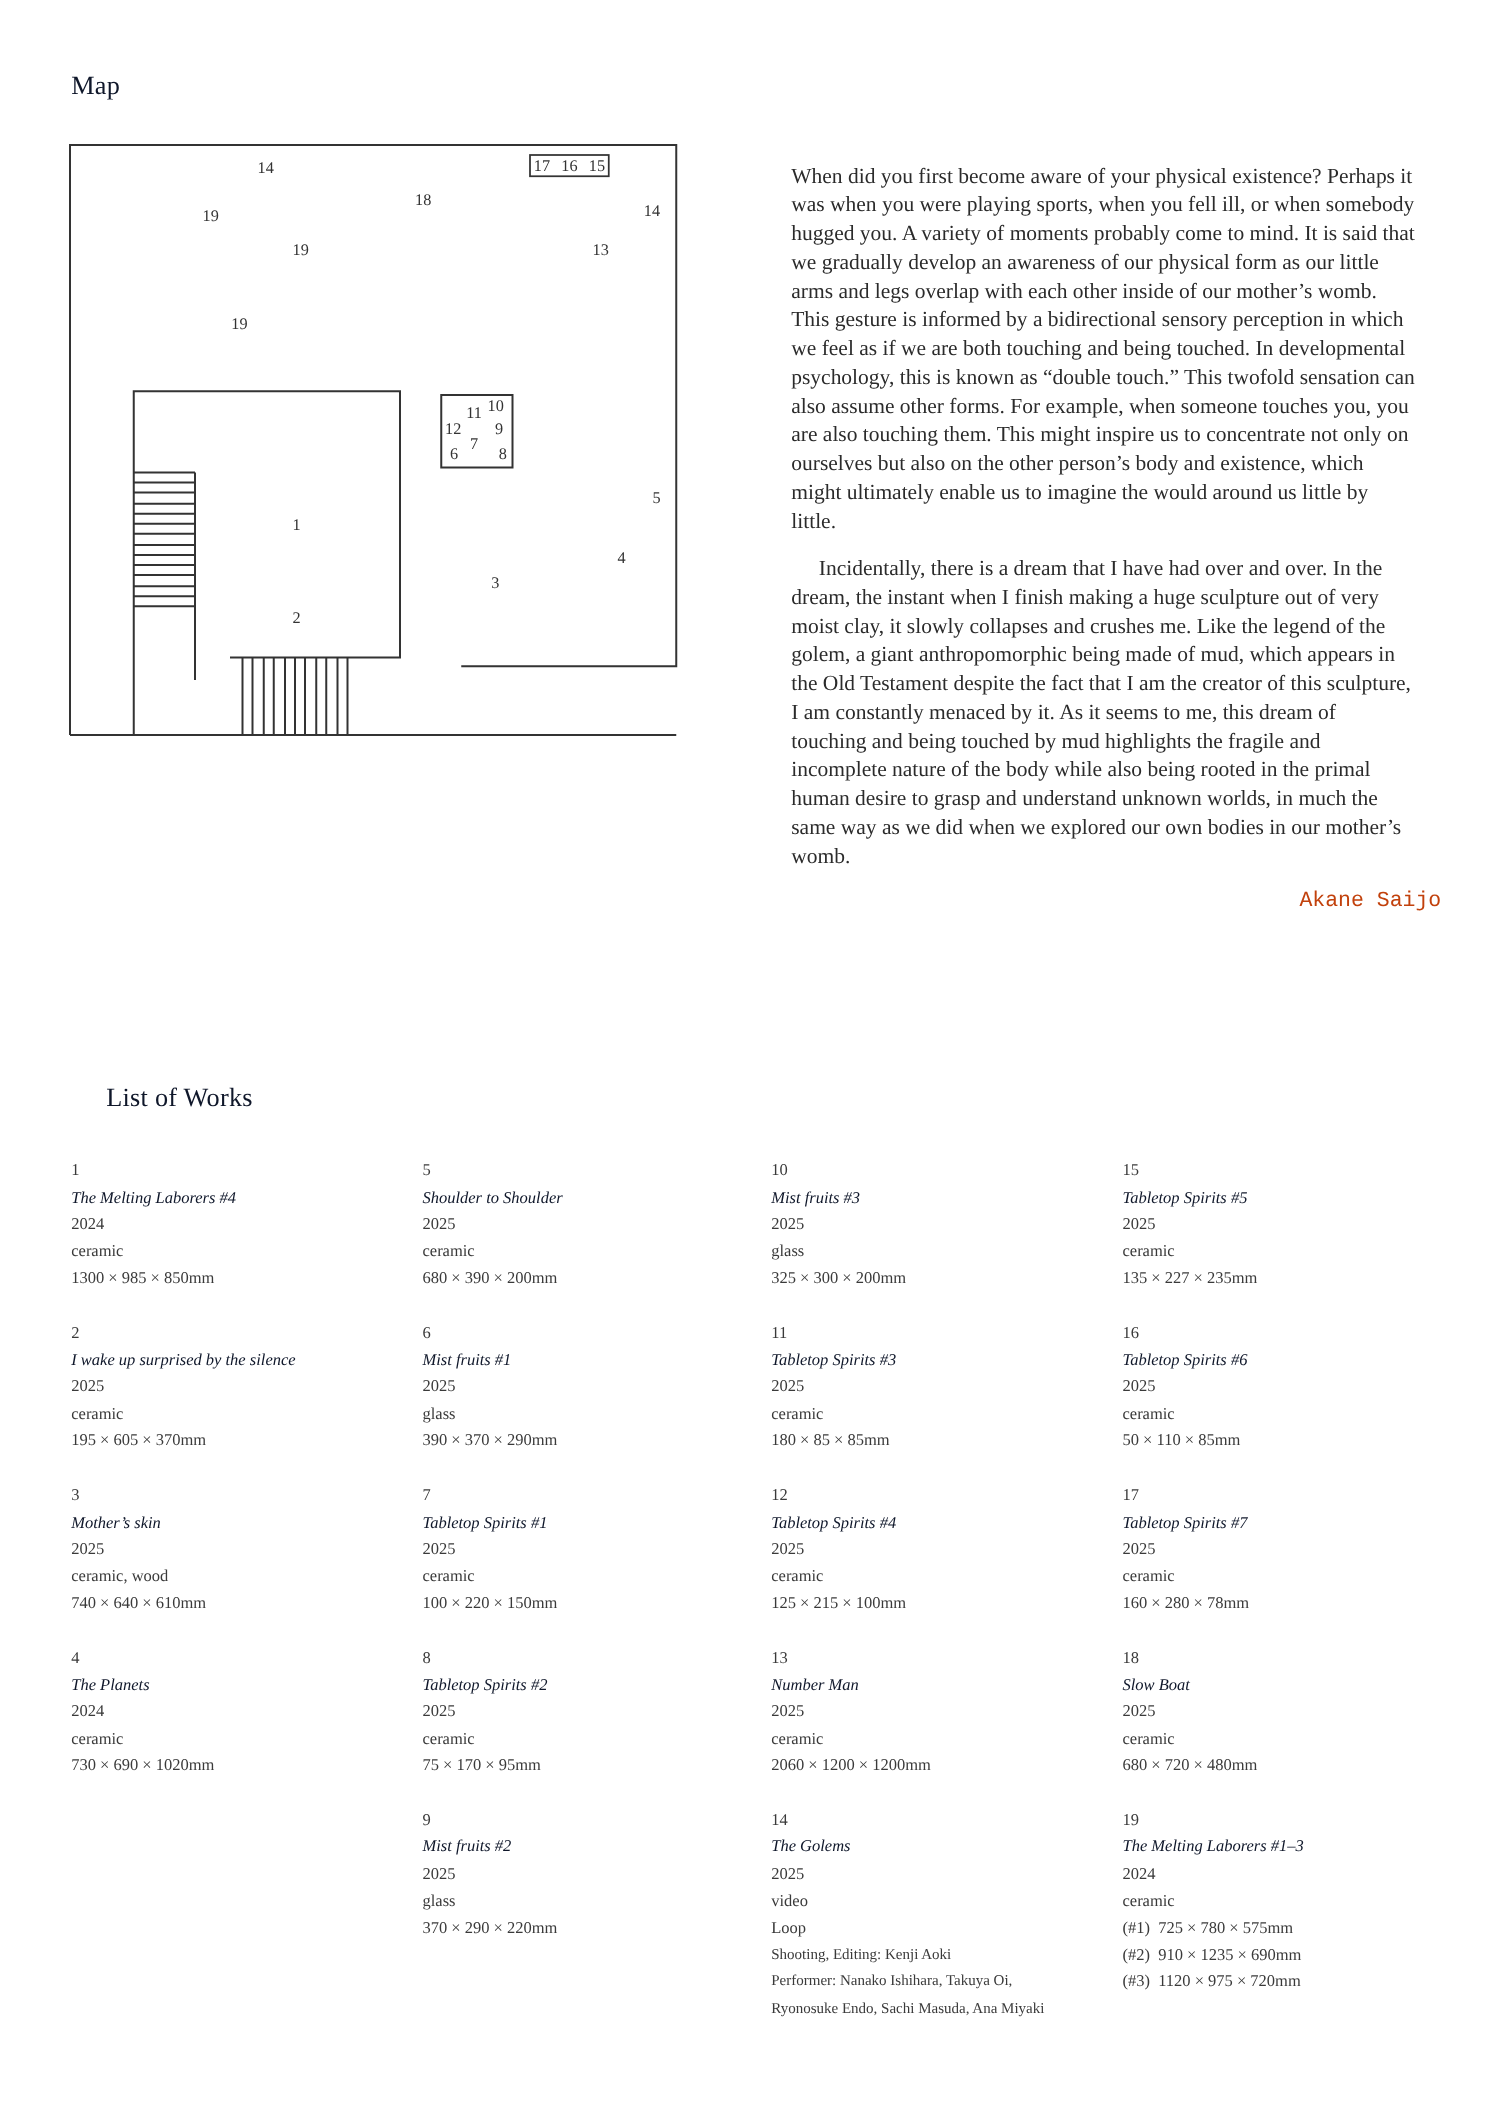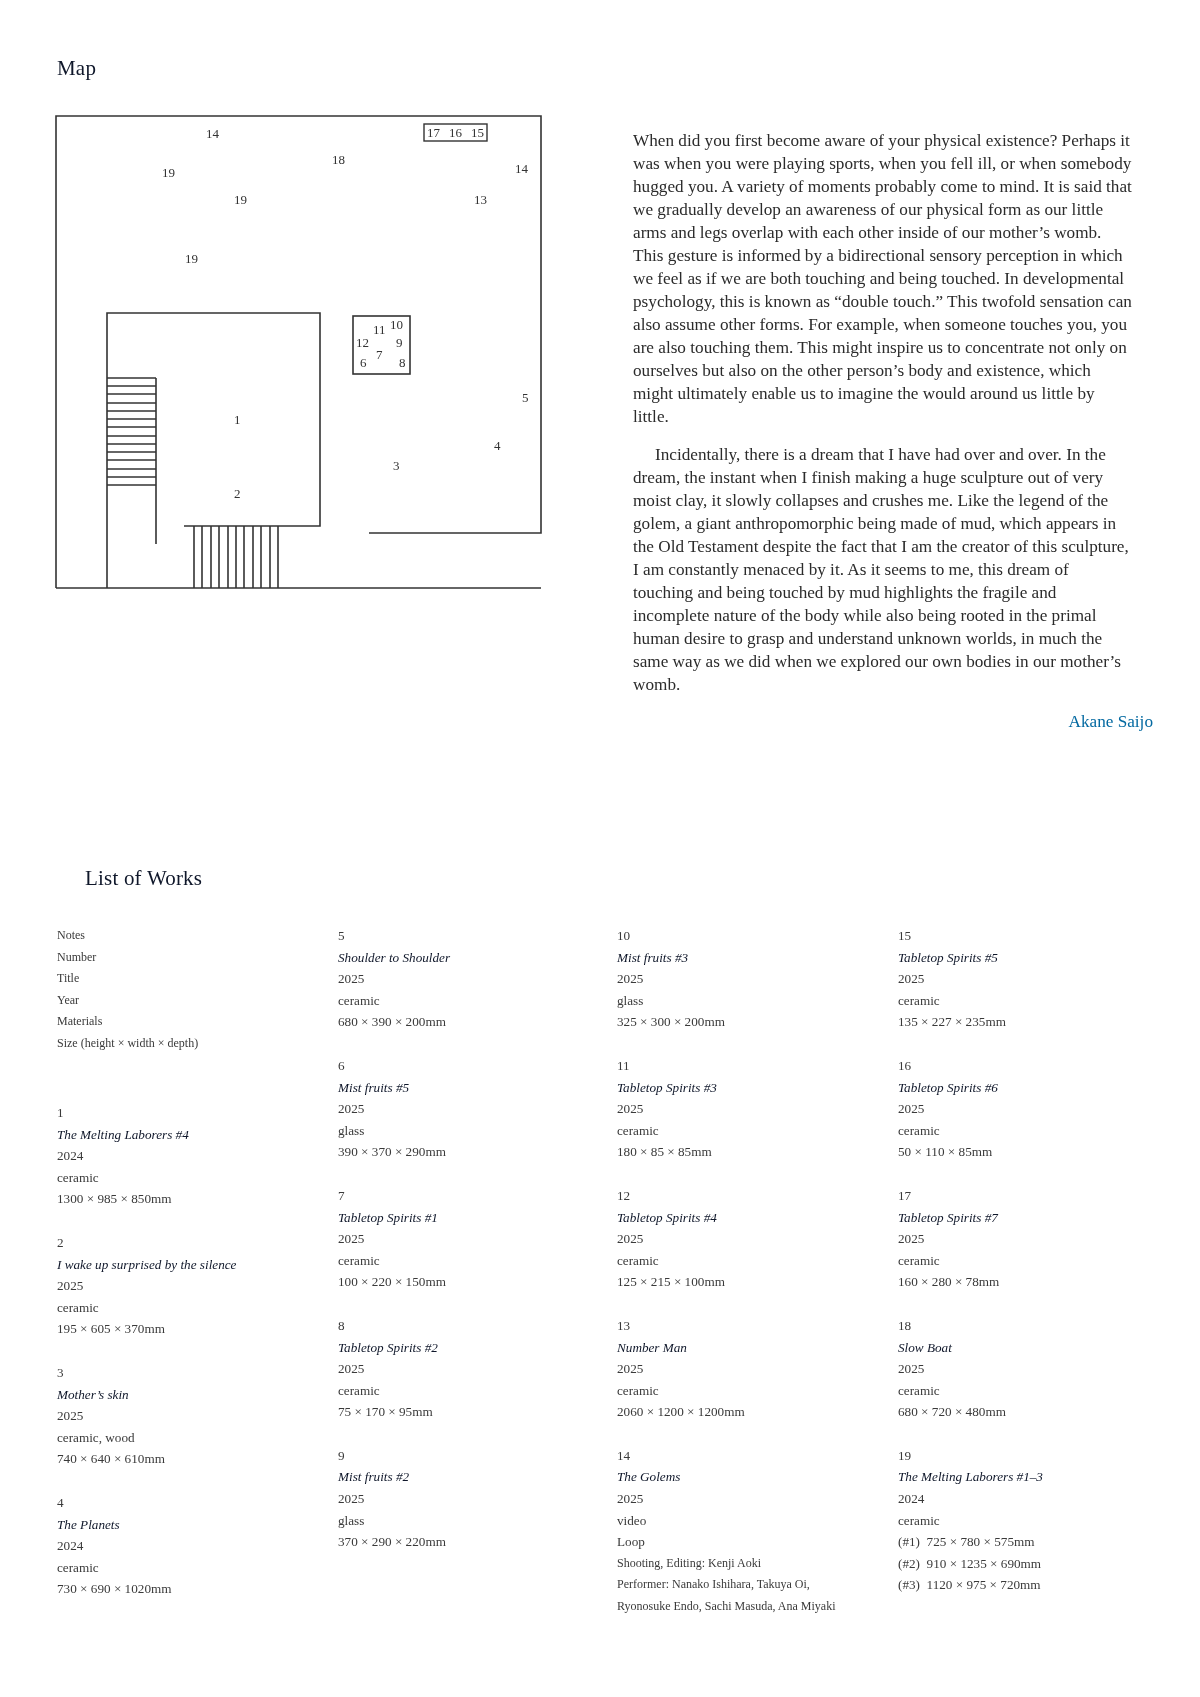--- a/index.html
+++ b/index.html
@@ -27,21 +27,21 @@
   
   #essay {
     position: absolute; left: 618px; top: 114px; width: 530px;
     font-family: "Liberation Serif", serif;
     font-size: 17.2px; line-height: 23px; color: #2b2b2b;
   }
   #essay p { margin: 15px; text-align: left; }
   #essay p.indent { text-indent: 22px; }
   #author {
     position: absolute; right: 47px; top: 712px;
-    font-family: Liberation Serif, serif; font-size: 17.2px; color: #0369a1;
+    font-family: Liberation Mono, monospace; font-size: 17.2px; color: #c2410c;
   }
 
   
   .col { position: absolute; top: 925px; width: 270px;
     font-family: "Liberation Serif", serif; font-size: 13.2px; color: #3a3a3a; line-height: 21.6px; }
   #col-0 { left: 57px; }
   #col-1 { left: 338px; }
   #col-2 { left: 617px; }
   #col-3 { left: 898px; }
   .legend-line { font-size: 12px; line-height: 21.5px; }
@@ -129,28 +129,20 @@
 
 <div id="essay">
   <p>When did you first become aware of your physical existence? Perhaps it was when you were playing sports, when you fell ill, or when somebody hugged you. A variety of moments probably come to mind. It is said that we gradually develop an awareness of our physical form as our little arms and legs overlap with each other inside of our mother’s womb. This gesture is informed by a bidirectional sensory perception in which we feel as if we are both touching and being touched. In developmental psychology, this is known as “double touch.” This twofold sensation can also assume other forms. For example, when someone touches you, you are also touching them. This might inspire us to concentrate not only on ourselves but also on the other person’s body and existence, which might ultimately enable us to imagine the would around us little by little.</p>
   <p class="indent">Incidentally, there is a dream that I have had over and over. In the dream, the instant when I finish making a huge sculpture out of very moist clay, it slowly collapses and crushes me. Like the legend of the golem, a giant anthropomorphic being made of mud, which appears in the Old Testament despite the fact that I am the creator of this sculpture, I am constantly menaced by it. As it seems to me, this dream of touching and being touched by mud highlights the fragile and incomplete nature of the body while also being rooted in the primal human desire to grasp and understand unknown worlds, in much the same way as we did when we explored our own bodies in our mother’s womb.</p>
 </div>
 <div id="author">Akane Saijo</div>
 
 <h2 class="section-title" id="works-title">List of Works</h2>
 
 <div class="col" id="col-0">
-  <div class="legend">
-    <div class="legend-line">Notes</div>
-    <div class="legend-line">Number</div>
-    <div class="legend-line">Title</div>
-    <div class="legend-line">Year</div>
-    <div class="legend-line">Materials</div>
-    <div class="legend-line">Size (height × width × depth)</div>
-  </div>
   <div class="work-list">
       <div class="work">
         <div class="number">1</div>
         <div class="title">The Melting Laborers #4</div>
         <div class="year">2024</div>
         <div class="materials">ceramic</div>
         <div class="size-item">1300 × 985 × 850mm</div>
       </div>
       <div class="work">
         <div class="number">2</div>
@@ -179,21 +171,21 @@
     <div class="work-list">
       <div class="work">
         <div class="number">5</div>
         <div class="title">Shoulder to Shoulder</div>
         <div class="year">2025</div>
         <div class="materials">ceramic</div>
         <div class="size-item">680 × 390 × 200mm</div>
       </div>
       <div class="work">
         <div class="number">6</div>
-        <div class="title">Mist fruits #5</div>
+        <div class="title">Mist fruits #1</div>
         <div class="year">2025</div>
         <div class="materials">glass</div>
         <div class="size-item">390 × 370 × 290mm</div>
       </div>
       <div class="work">
         <div class="number">7</div>
         <div class="title">Tabletop Spirits #1</div>
         <div class="year">2025</div>
         <div class="materials">ceramic</div>
         <div class="size-item">100 × 220 × 150mm</div>

